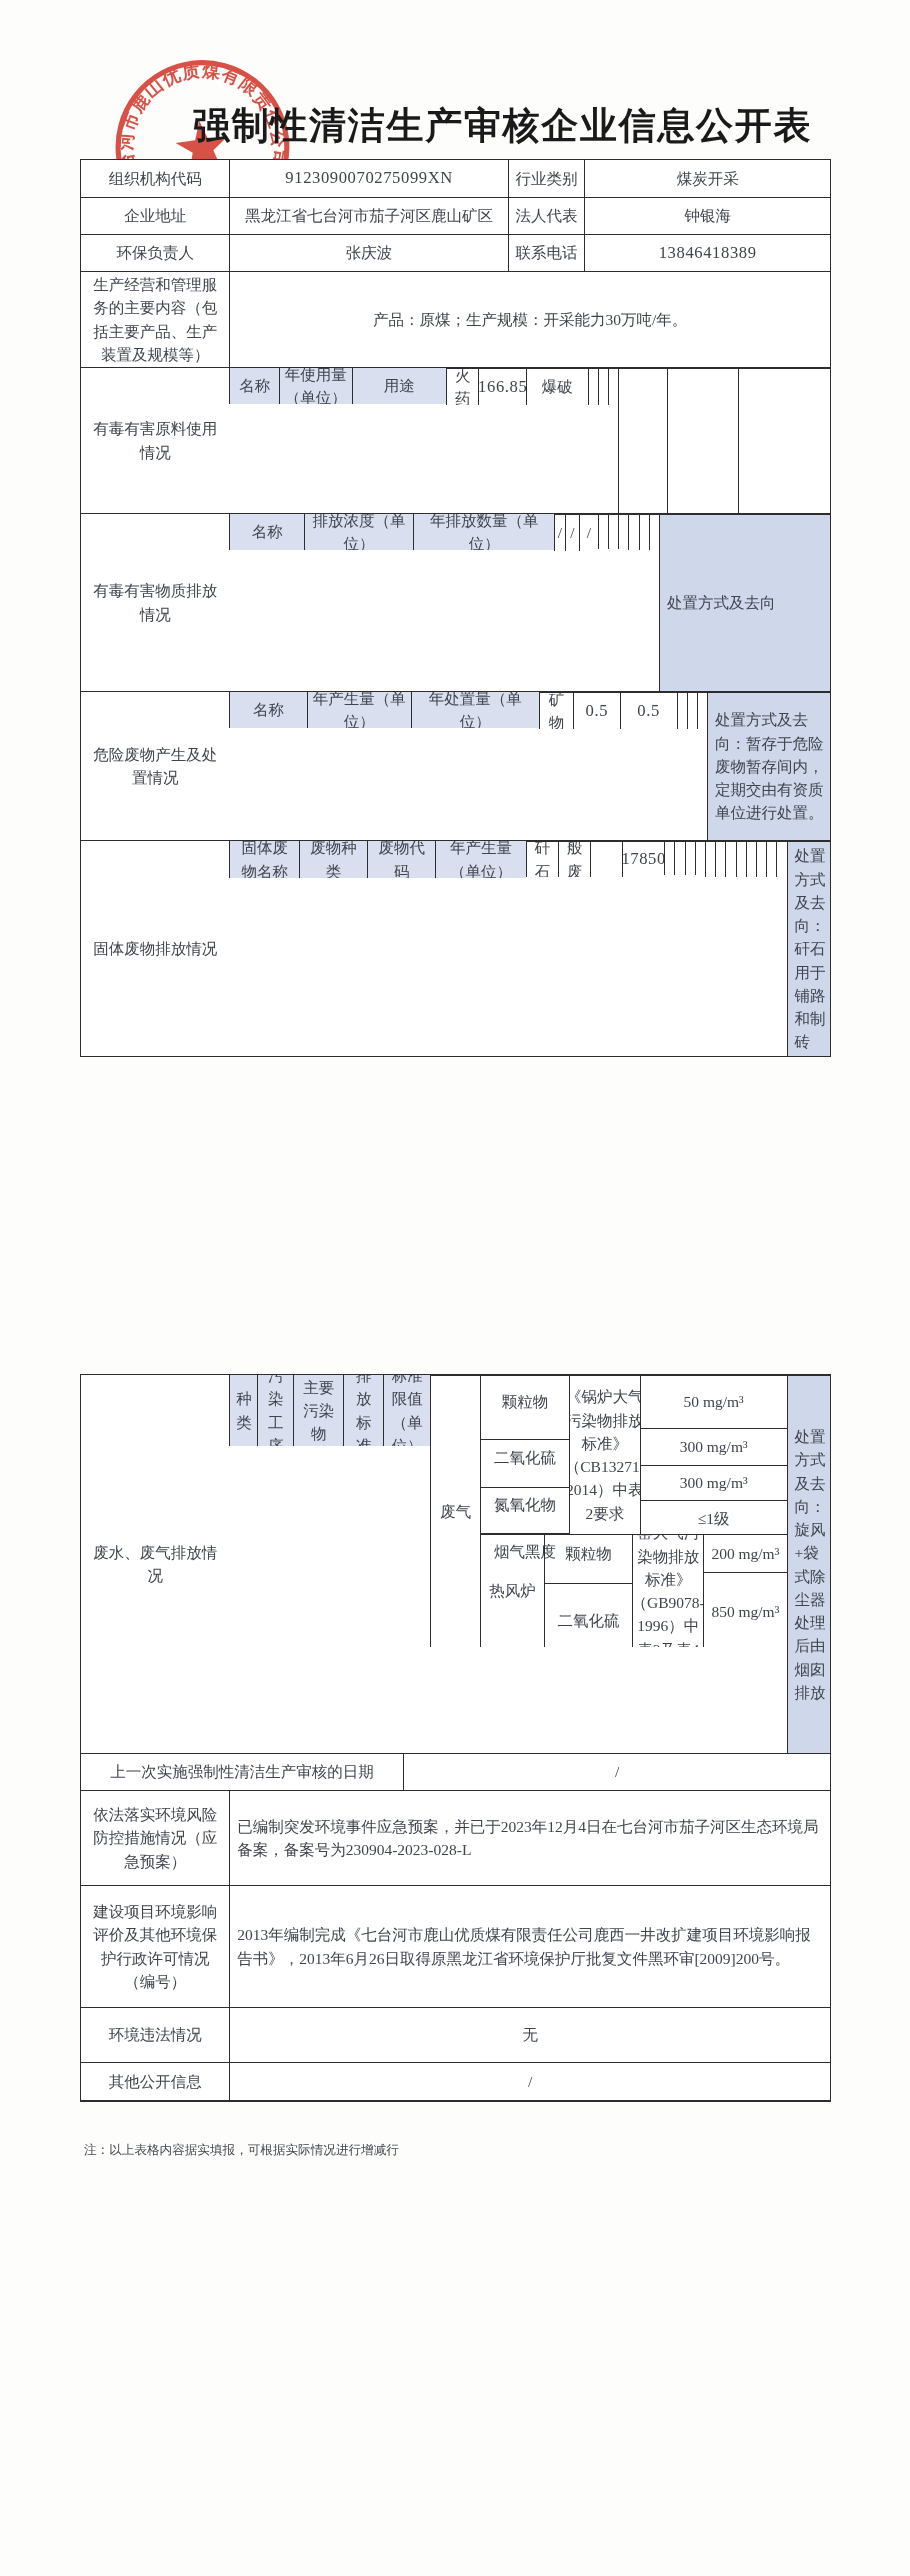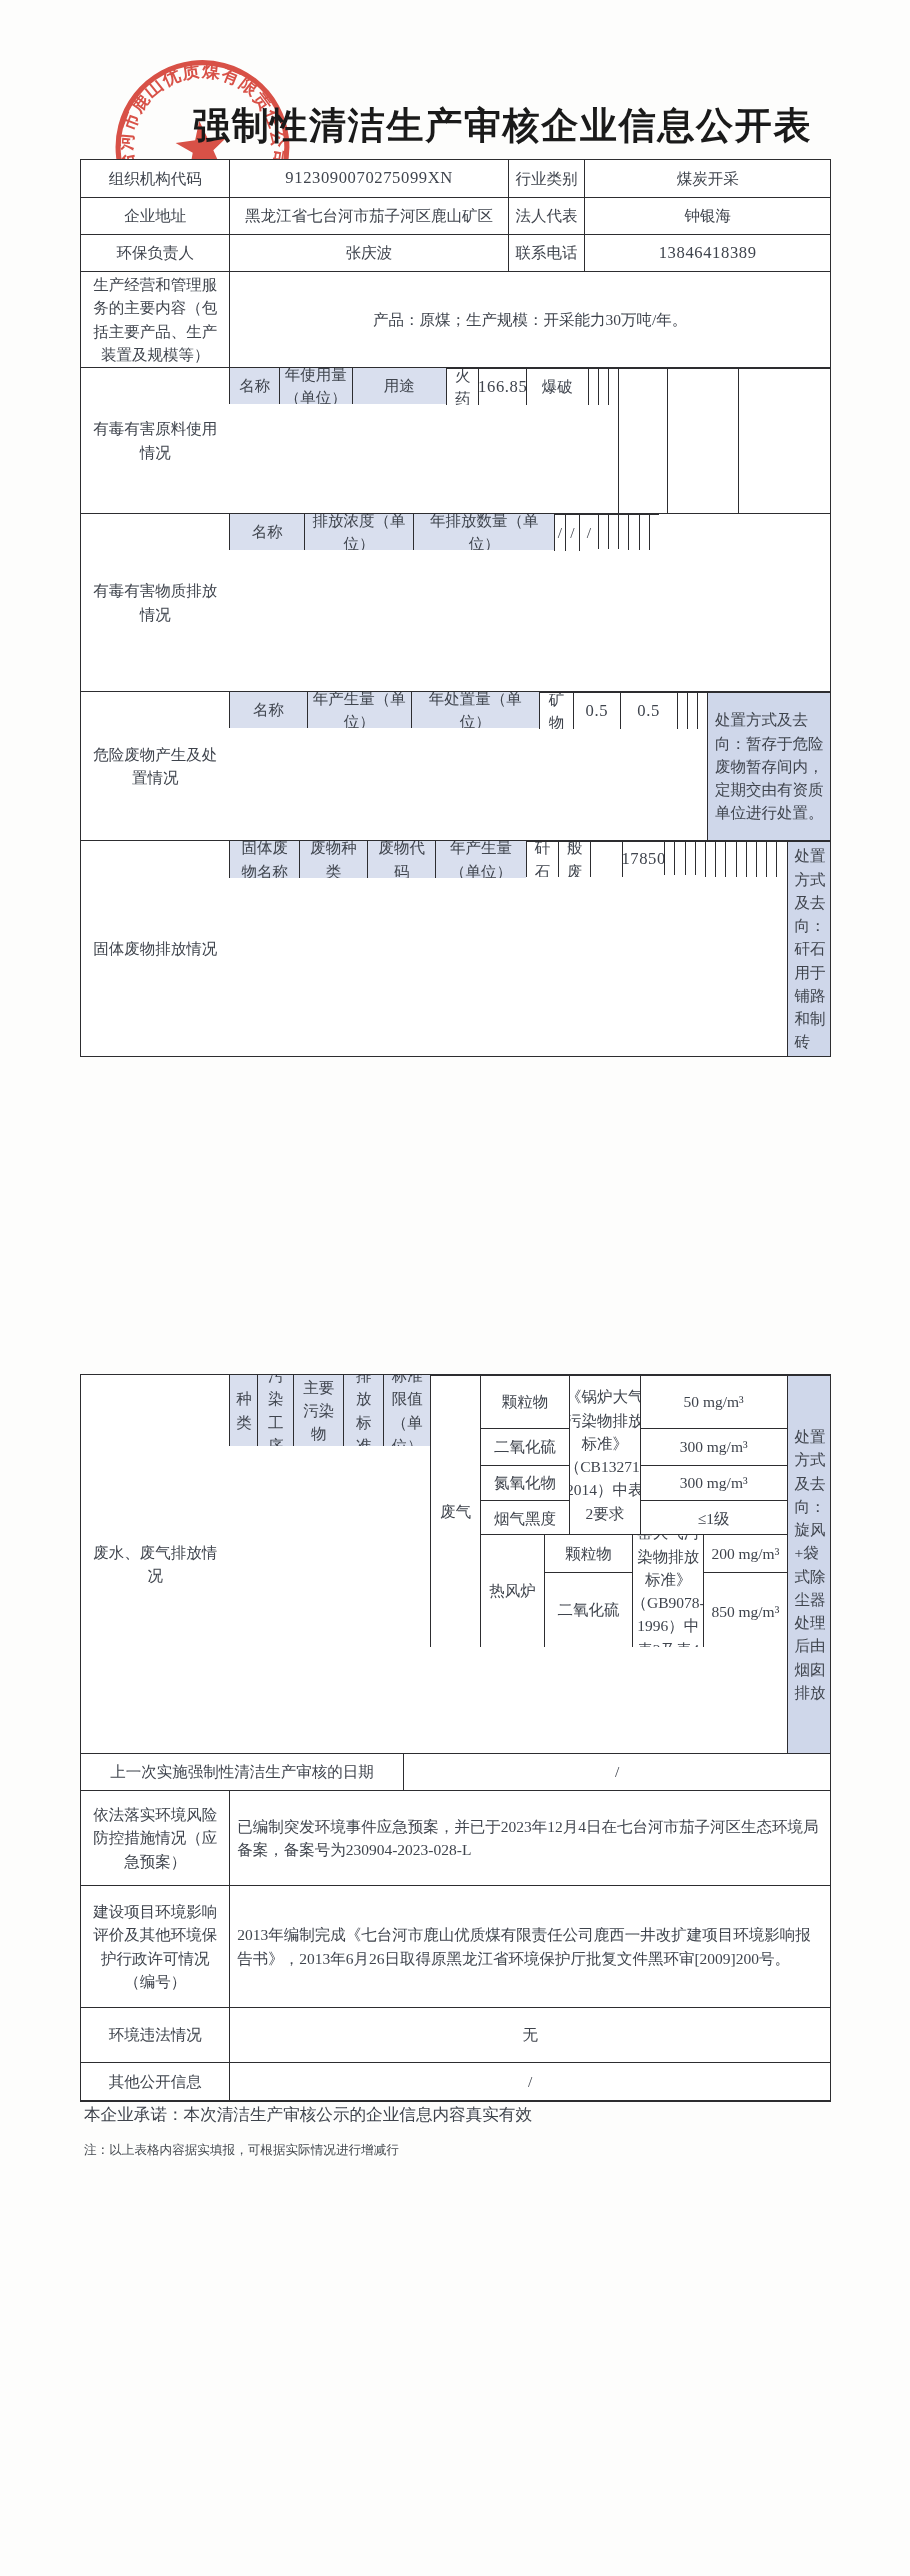--- a/index.html
+++ b/index.html
@@ -27,21 +27,21 @@
   .s{background:#d9dfee;}
   .s2{background:#cfd7ea;}
   .lft{justify-content:flex-start;text-align:left;padding-left:6.9px;}
   .lab{width:19.8%;}
   .v1{width:37.2%;} .l2{width:10.2%;}
   .a1{width:23%;} .a2{width:33.5%;}
   .cc1{width:25%;} .cc2{width:33.6%;}
   .d1{width:23.5%;} .d2{width:23%;} .d3{width:23%;}
   .h1{width:14%;} .h2{width:17.8%;} .h3{width:24.8%;} .h4{width:19.9%;}
   .kind{width:14%;text-align:right;}
-  .proc{width:20.7%;} .pcol{width:28.9%;} .std{width:23.2%;padding:2.3px 5.7px;}
+  .proc{width:20.7%;} .pcol{width:28.9%;gap:11px;} .std{width:23.2%;padding:2.3px 5.7px;}
   .lab43{width:43%;}
   .fx{flex:1;}
   .num{font-size:16.6px;letter-spacing:0.6px;}
   .promise{position:absolute;left:84px;top:2104px;font-size:16.6px;color:#3e434c;}
   .note{position:absolute;left:84px;top:2142px;font-size:12.6px;color:#44494f;}
 </style>
 </head>
 <body>
 
 <div id="canvas">
@@ -131,20 +131,23 @@
         <div class="r" style="height:35px">
           <div class="c a1"></div>
           <div class="c a2"></div>
           <div class="c fx"></div>
         </div>
         <div class="r" style="height:36px">
           <div class="c a1"></div>
           <div class="c a2"></div>
           <div class="c fx"></div>
         </div>
+        <div class="r fx">
+          <div class="c fx lft s2">处置方式及去向</div>
+        </div>
       </div>
     </div>
 
     <div class="r" style="height:149px">
       <div class="c lab">危险废物产生及处置情况</div>
       <div class="sub">
         <div class="r s" style="height:36px">
           <div class="c cc1">名称</div>
           <div class="c cc2">年产生量（单位）</div>
           <div class="c fx">年处置量（单位）</div>
@@ -274,17 +277,16 @@
       <div class="c lab">环境违法情况</div>
       <div class="c fx">无</div>
     </div>
 
     <div class="r fx" style="height:38px">
       <div class="c lab">其他公开信息</div>
       <div class="c fx">/</div>
     </div>
   </div>
 
-  <div class="promise">本企业承诺：本次清洁生产审核公示的企业信息内容真实有效</div>
   <div class="note">注：以上表格内容据实填报，可根据实际情况进行增减行</div>
 
 </div>
 
 
 </body></html>

